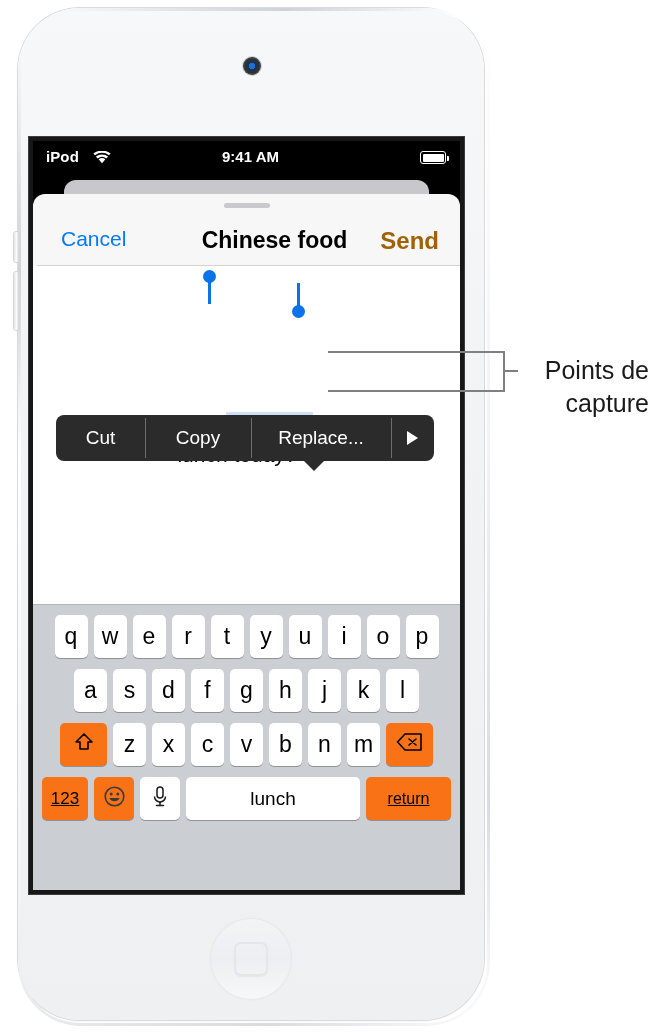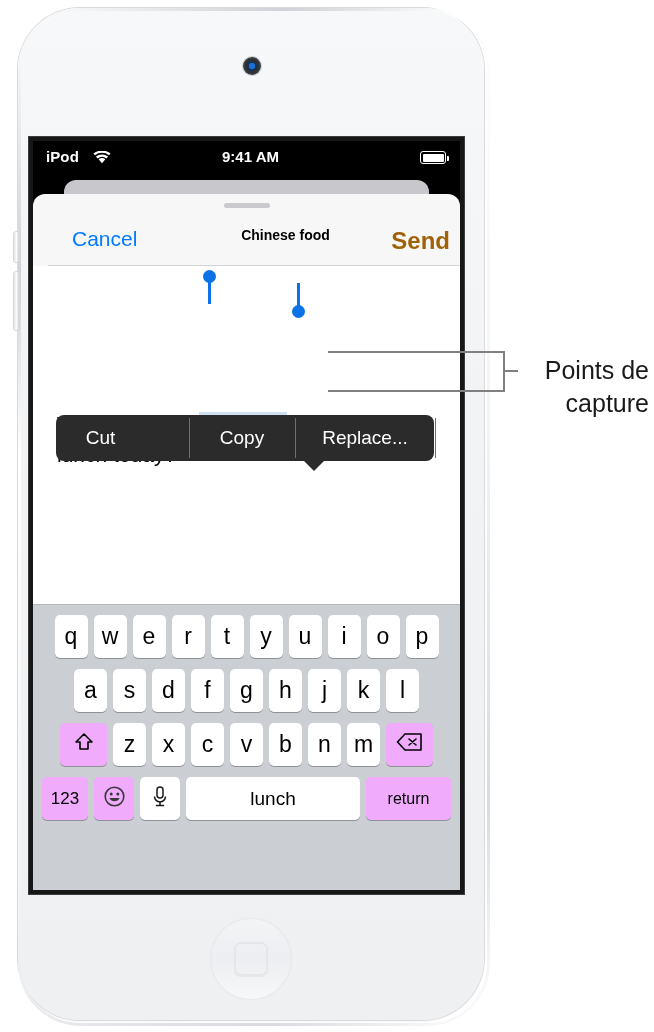--- a/index.html
+++ b/index.html
@@ -151,55 +151,56 @@
     position: absolute;
     left: 50%;
     top: 9px;
     transform: translateX(-50%);
     width: 46px; height: 5px;
     border-radius: 3px;
     background: #c9c9ce;
   }
   .navbar {
     position: absolute;
-    left: 15px; top: 20px;
+    left: 4px; top: 20px;
     width: 100%;
     height: 51px;
     border-bottom: 1px solid #d3d3d6;
   }
   .nav-cancel {
     position: absolute;
     left: 24px; top: 13px;
     color: #007aff;
     font-size: 21px;
   }
   .nav-title {
     position: absolute;
     left: 0; right: 0; top: 13px;
     text-align: center;
-    font-size: 14px;
+    font-size: 23px;
     font-weight: bold;
     color: #000;
     margin-left: 48px;
   }
   .nav-send {
     position: absolute;
     right: 25px; top: 13px;
     color: #a16207;
     font-size: 24px;
     font-weight: bold;
   }
 
   
   .bodyarea {
     position: absolute;
     left: 0; top: 72px;
     width: 100%;
     height: 470px;
     background: #ffffff;
+    text-align: center;
   }
   .msg-text {
     position: absolute;
     left: 24px;
     top: 142px;
     width: 360px;
     font-size: 21px;
     line-height: 31px;
     color: #000;
     white-space: pre-wrap;
@@ -230,21 +231,21 @@
     position: relative;
   }
   .mi + .mi::before {
     content: "";
     position: absolute;
     left: 0; top: 3px; bottom: 3px;
     width: 1px;
     background: #6e6e6e;
   }
   .mi-cut { width: 89px; }
-  .mi-copy { width: 106px; margin-left: 44px; }
+  .mi-copy { width: 106px; }
   .mi-replace { width: 140px; }
   .mi-more { width: 43px; }
   .tri {
     width: 0; height: 0;
     border-left: 11px solid #ffffff;
     border-top: 7px solid transparent;
     border-bottom: 7px solid transparent;
   }
   .menu-tail {
     position: absolute;
@@ -294,21 +295,22 @@
     background: #ffffff;
     border-radius: 5px;
     box-shadow: 0 1px 0 #8e9196;
     display: flex;
     align-items: center;
     justify-content: center;
     font-size: 23px;
     color: #000;
   }
   .key.dark {
-    background: #f0abfc;
+    background: #f97316;
+    text-decoration: underline;
   }
   .key.w-shift { width: 47px; }
   .key.w-del { width: 47px; }
   .key.w-123 { width: 46px; font-size: 17px; }
   .key.w-emoji { width: 40px; font-size: 20px; }
   .key.w-mic { width: 40px; font-size: 20px; }
   .key.w-space { width: 174px; font-size: 19px; }
   .key.w-return { width: 85px; font-size: 16px; }
   .krow.r2 { padding-left: 0; }
 

